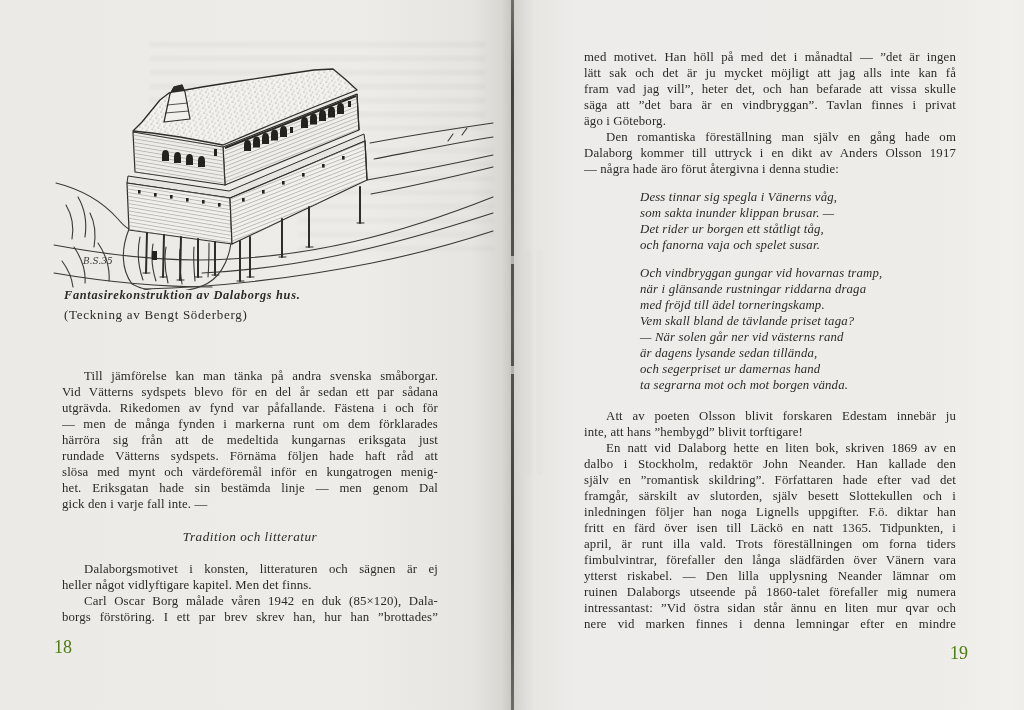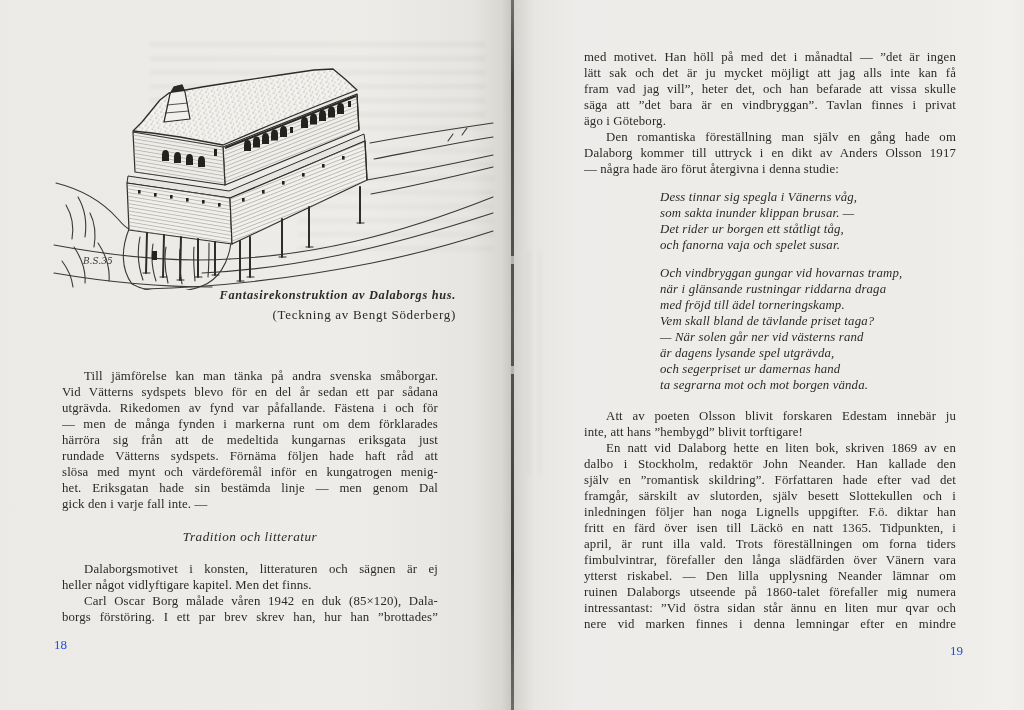--- a/index.html
+++ b/index.html
@@ -19,30 +19,30 @@
     background:repeating-linear-gradient(180deg,rgba(114,112,106,.12) 0px,rgba(114,112,106,.12) 5px,rgba(0,0,0,0) 5px,rgba(0,0,0,0) 14px);}
   .ghost.v{background:repeating-linear-gradient(90deg,rgba(114,112,106,.12) 0px,rgba(114,112,106,.12) 4px,rgba(0,0,0,0) 4px,rgba(0,0,0,0) 11px);}
 
   
   .textcol{position:absolute;font-size:12.8px;color:#2b2a27;letter-spacing:.15px;z-index:2;}
   #col-left{left:62px;top:369px;width:376px;}
   #col-right{left:584px;top:50px;width:372px;}
   .line{height:16px;text-align:justify;text-align-last:justify;overflow:hidden;white-space:nowrap;}
   .line.end{text-align-last:left;}
   .line.ind{text-indent:22px;}
-  .pline{height:16px;font-style:italic;margin-left:20px;}
+  .pline{height:16px;font-style:italic;}
   .stanza{margin:12px 0 0 56px;}
   .stanza + .para{margin-top:15px;}
   .heading{font-style:italic;text-align:center;margin:16px 0 16px;height:17px;letter-spacing:.5px;font-size:13.2px;}
 
-  .caption{position:absolute;left:80px;width:376px;text-align:right;color:#2b2a27;z-index:2;}
+  .caption{position:absolute;left:64px;width:376px;text-align:left;color:#2b2a27;z-index:2;}
   #caption-title{top:288px;font-style:italic;font-weight:bold;font-size:12.3px;letter-spacing:.7px;}
   #caption-credit{top:307px;font-size:13px;letter-spacing:.7px;}
 
-  .pn{position:absolute;font-size:13px;color:#1d4ed8;z-index:2;}
+  .pn{position:absolute;font-size:18px;color:#4d7c0f;z-index:2;}
   #pn-left{left:54px;top:637px;}
   #pn-right{left:950px;top:643px;}
 
   #illustration{position:absolute;left:52px;top:36px;width:444px;height:254px;z-index:1;}
 </style>
 </head>
 <body>
 
 <div id="spread">
 
@@ -222,21 +222,21 @@
         <div class="pline">som sakta inunder klippan brusar. —</div>
         <div class="pline">Det rider ur borgen ett ståtligt tåg,</div>
         <div class="pline">och fanorna vaja och spelet susar.</div>
       </div>
       <div class="stanza">
         <div class="pline">Och vindbryggan gungar vid hovarnas tramp,</div>
         <div class="pline">när i glänsande rustningar riddarna draga</div>
         <div class="pline">med fröjd till ädel torneringskamp.</div>
         <div class="pline">Vem skall bland de tävlande priset taga?</div>
         <div class="pline">— När solen går ner vid västerns rand</div>
-        <div class="pline">är dagens lysande spel utgrävda,</div>
+        <div class="pline">är dagens lysande sedan tillända,</div>
         <div class="pline">och segerpriset ur damernas hand</div>
         <div class="pline">ta segrarna mot och mot borgen vända.</div>
       </div>
       <div class="para">
         <div class="line ind">Att av poeten Olsson blivit forskaren Edestam innebär ju</div>
         <div class="line end">inte, att hans ”hembygd” blivit torftigare!</div>
       </div>
       <div class="para">
         <div class="line ind">En natt vid Dalaborg hette en liten bok, skriven 1869 av en</div>
         <div class="line">dalbo i Stockholm, redaktör John Neander. Han kallade den</div>

